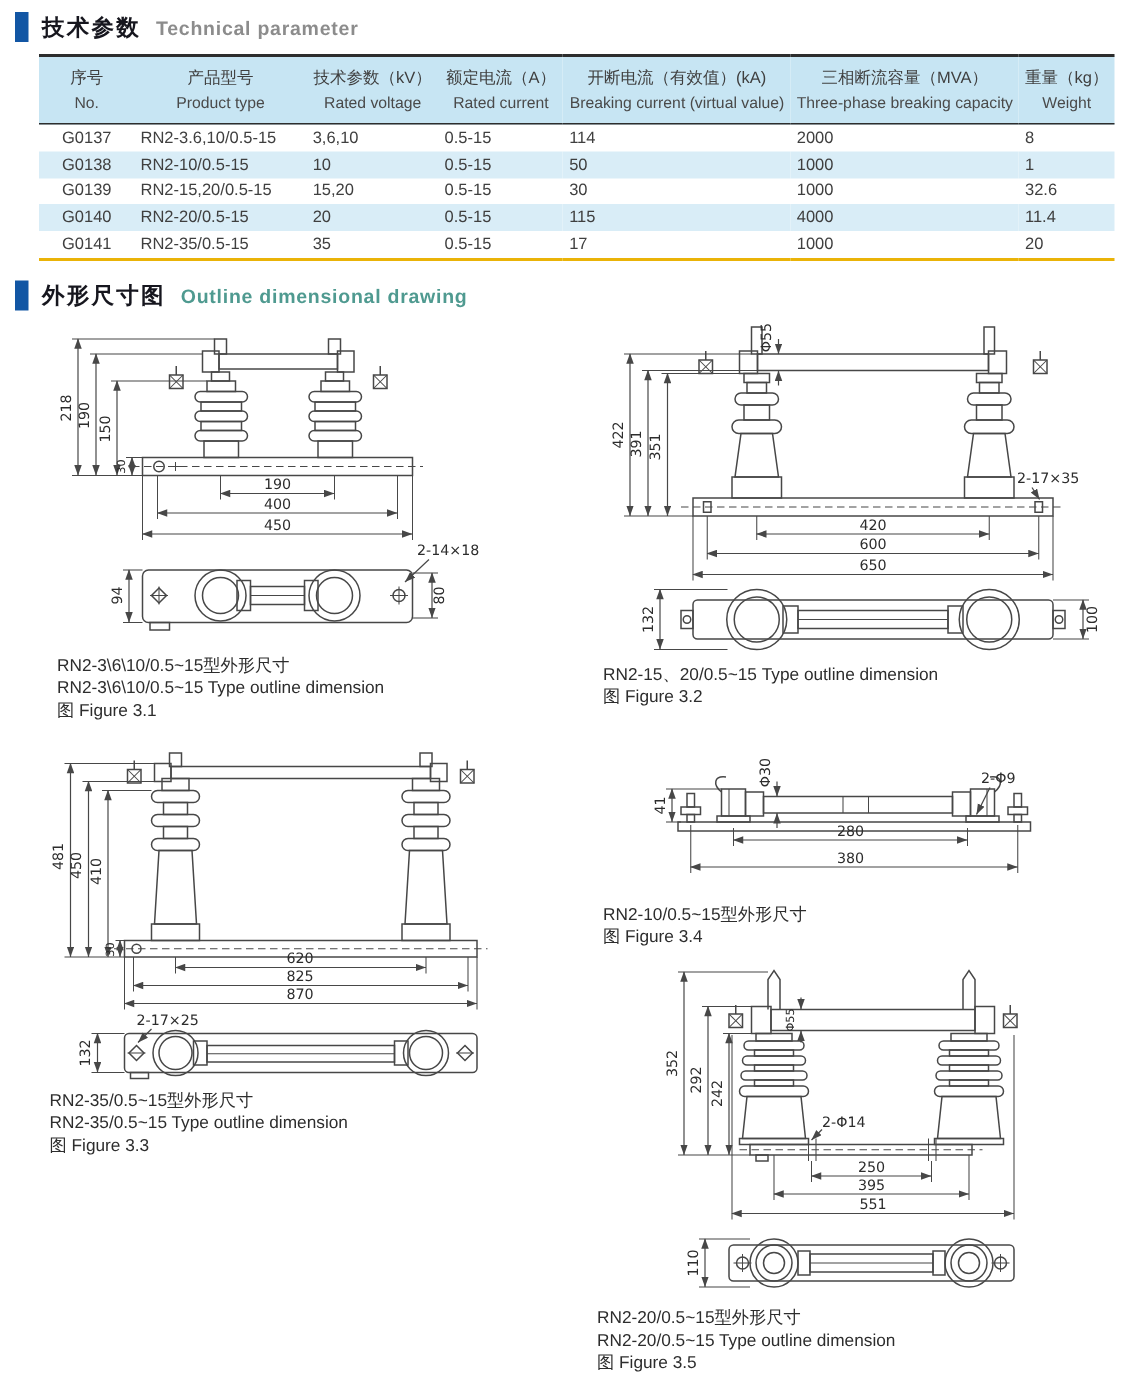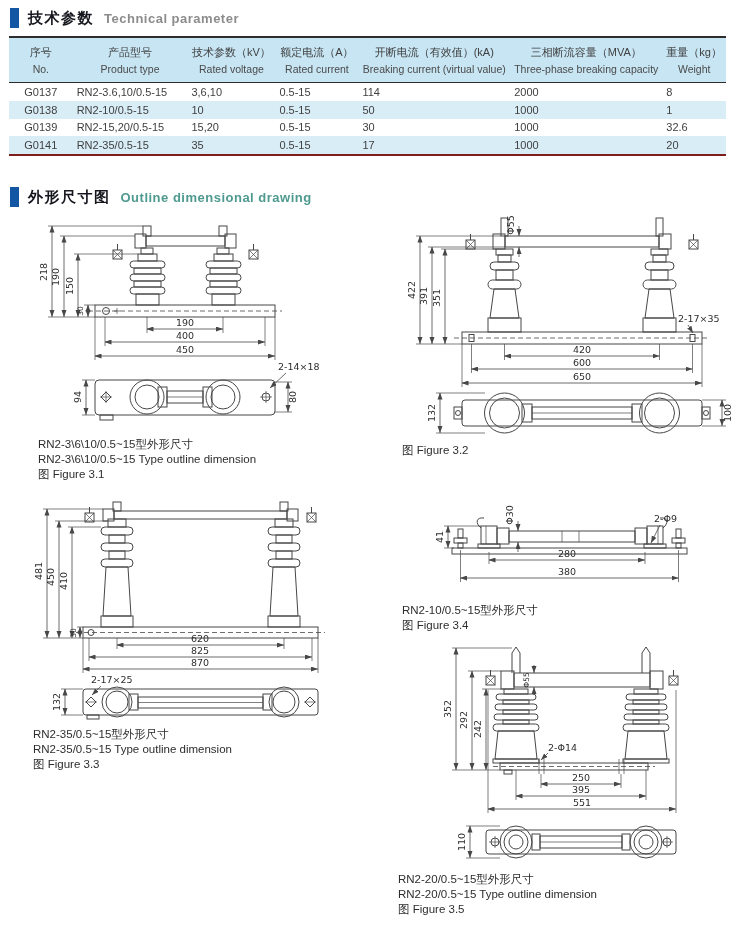--- a/index.html
+++ b/index.html
@@ -5,22 +5,22 @@
   html,body{margin:0;padding:0;background:#fff;}
   .page{position:relative;width:750px;height:926px;background:#ffffff;overflow:hidden;
         font-family:"Liberation Sans","DejaVu Sans",sans-serif;}
   
   .sec-head{position:absolute;left:10px;display:flex;align-items:center;}
   .sec-head .bar{display:inline-block;width:9px;height:20px;background:#1256a4;margin-right:9px;}
   .sec-head .zh{font-size:15px;font-weight:bold;color:#16161e;letter-spacing:1.5px;}
   .sec-head .en{font-size:13px;font-weight:bold;color:#8c8c8c;margin-left:10px;letter-spacing:.5px;}
   .sec-head.outline .en{color:#4f9a90;}
   
-  .ptable{position:absolute;left:9px;top:36px;width:717px;border-collapse:collapse;
-          border-top:2px solid #2d2d2d;border-bottom:2px solid #7f1d1d;color:#3f3f3f;}
+  .ptable{position:absolute;left:26px;top:36px;width:717px;border-collapse:collapse;
+          border-top:2px solid #2d2d2d;border-bottom:2px solid #eab308;color:#3f3f3f;}
   .ptable thead tr{background:#c7e5f3;}
   .ptable th{border-bottom:1.5px solid #2d2d2d;font-weight:normal;text-align:center;
              padding:5px 4px 5px 4px;vertical-align:top;}
   .ptable th .hzh{font-size:11px;line-height:1.7;white-space:nowrap;}
   .ptable th .hen{font-size:10.5px;line-height:1.5;color:#4a4a4a;white-space:nowrap;}
   .ptable td{padding:2.5px 4px;font-size:11px;line-height:1.15;white-space:nowrap;}
   .ptable tbody tr:nth-child(even){background:#d9edf7;}
   .ptable .c-center, .ptable td.c-center{text-align:center;}
   
   .fig{position:absolute;}
@@ -108,20 +108,29 @@
         <td>1</td>
       </tr>
       <tr>
         <td class="c-center">G0139</td>
         <td>RN2-15,20/0.5-15</td>
         <td>15,20</td>
         <td>0.5-15</td>
         <td>30</td>
         <td>1000</td>
         <td>32.6</td>
+      </tr>
+      <tr>
+        <td class="c-center">G0140</td>
+        <td>RN2-20/0.5-15</td>
+        <td>20</td>
+        <td>0.5-15</td>
+        <td>115</td>
+        <td>4000</td>
+        <td>11.4</td>
       </tr>
       <tr>
         <td class="c-center">G0141</td>
         <td>RN2-35/0.5-15</td>
         <td>35</td>
         <td>0.5-15</td>
         <td>17</td>
         <td>1000</td>
         <td>20</td>
       </tr>
@@ -317,20 +326,21 @@
           <line class="x" x1="34" y1="219" x2="83" y2="219"></line>
         <line class="d" x1="38" y1="179" x2="38" y2="219" marker-start="url(#aS)" marker-end="url(#aE)"></line>
         <text class="t" x="33" y="199" text-anchor="middle" transform="rotate(-90 33 199)">132</text>
         <line class="x" x1="300" y1="186" x2="324" y2="186"></line>
           <line class="x" x1="300" y1="212" x2="324" y2="212"></line>
         <line class="d" x1="320" y1="186" x2="320" y2="212" marker-start="url(#aS)" marker-end="url(#aE)"></line>
         <text class="t" x="329" y="199" text-anchor="middle" transform="rotate(-90 329 199)">100</text>
       </g>
     </svg>
     <div class="cap">
+      <div>RN2-15、20/0.5~15 Type outline dimension</div>
       <div>图 Figure 3.2</div>
     </div>
   </div>
 
   <div class="fig" style="left:33px;top:497px;width:330px">
     <svg viewBox="0 0 330 225" width="330" height="225">
       <g>
         <rect class="s" x="80" y="5" width="8" height="9"></rect>
           <rect class="s" x="247" y="5" width="8" height="9"></rect>
         <rect class="s" x="70" y="12" width="11" height="12"></rect>

